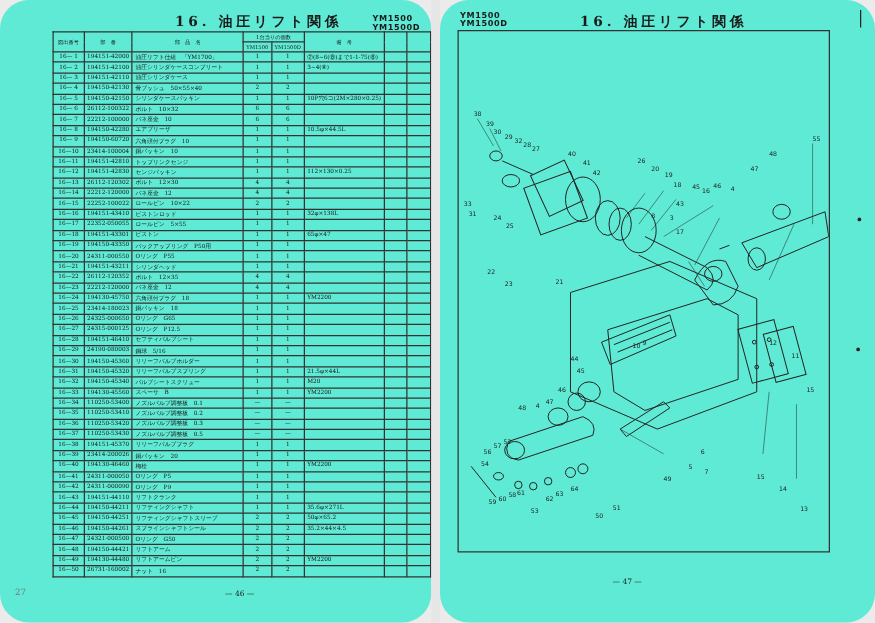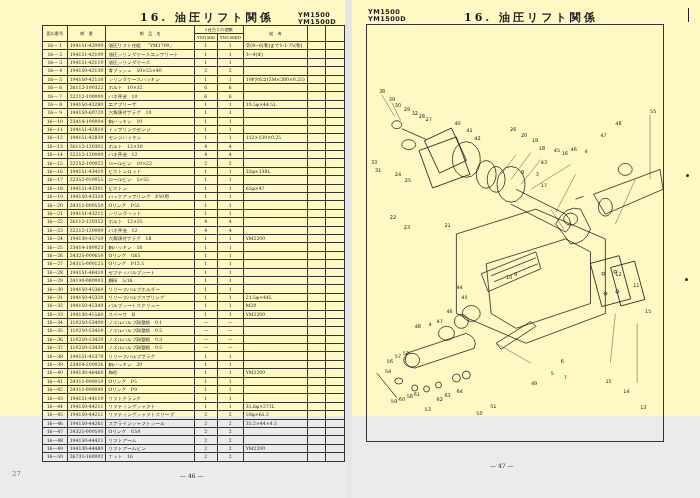--- a/index.html
+++ b/index.html
@@ -1,17 +1,17 @@
 <!DOCTYPE html>
 <html><head>
 <meta charset="utf-8">
 <style>
   * { box-sizing: border-box; margin: 0; padding: 0; }
   body { width: 700px; height: 498px; background: #ebebeb; font-family: "DejaVu Serif", serif; color: #1a1a1a; overflow: hidden; position: relative; }
-  .page { position: absolute; top: 0; height: 416px; background: #fef9c3; }
+  .page { position: absolute; top: 0; height: 498px; background: #5eead4; border-radius: 23px; }
   #left-page { left: 0; width: 345px; }
   #right-page { left: 352px; width: 348px; }
   .gutter { position: absolute; left: 345px; top: 0; width: 7px; height: 498px; background: #e6e6e6; }
   .title { position: absolute; font-size: 11px; letter-spacing: 3px; font-weight: bold; }
   #left-page .title { left: 140px; top: 10px; }
   #right-page .title { left: 112px; top: 10px; }
   .model { position: absolute; font-family: "DejaVu Sans", sans-serif; font-size: 6.5px; font-weight: bold; line-height: 7px; letter-spacing: 0.5px; }
   #left-page .model { left: 298px; top: 12px; }
   #right-page .model { left: 16px; top: 9px; }
   table.parts { position: absolute; left: 42px; top: 25px; border-collapse: collapse; font-size: 4.6px; }

